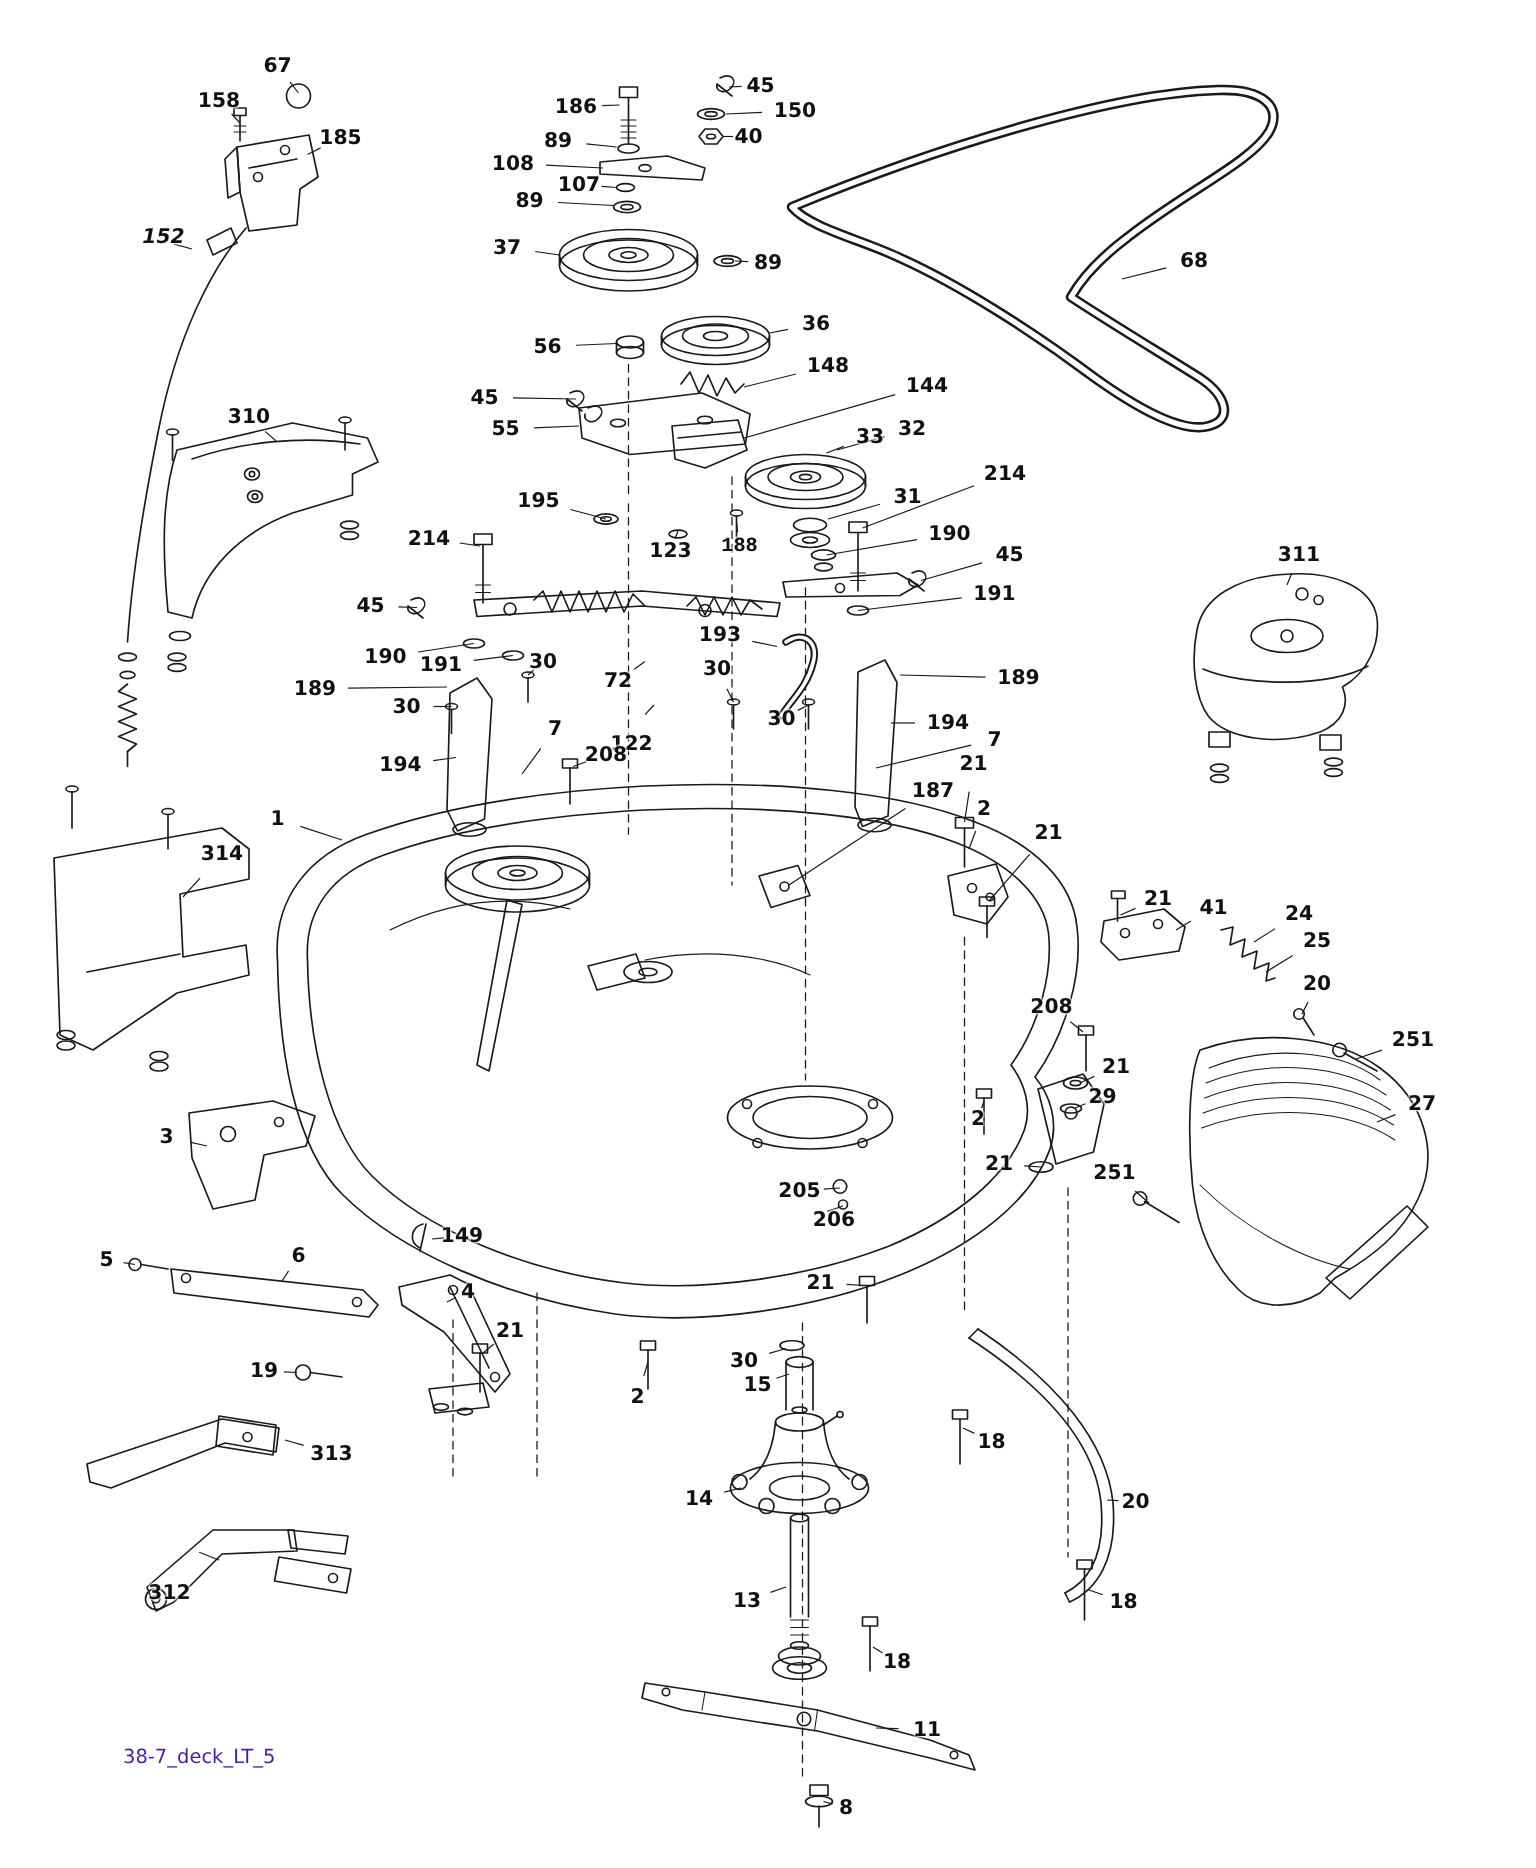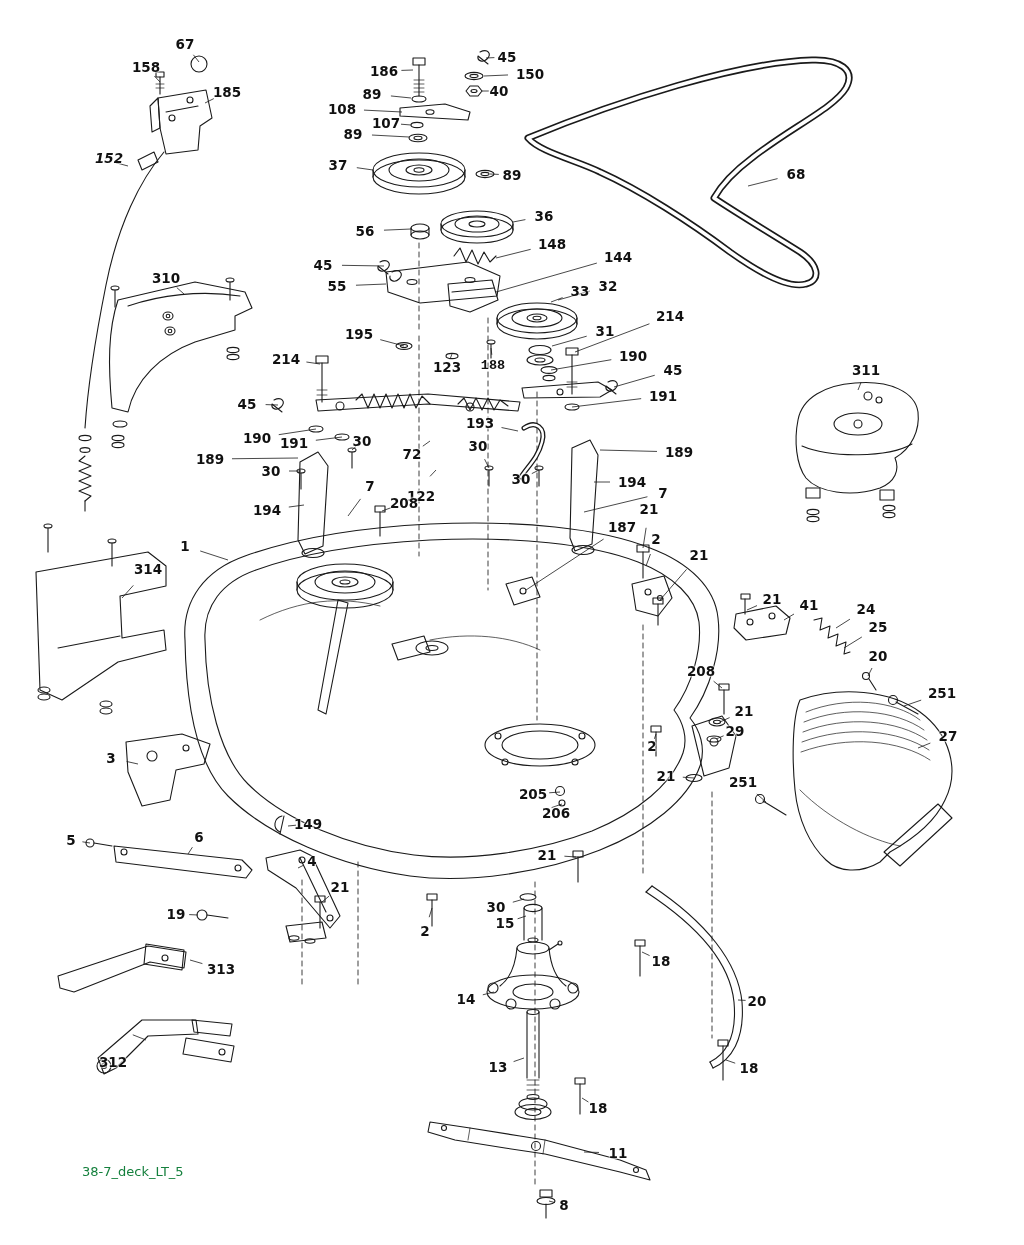--- a/index.html
+++ b/index.html
@@ -12,21 +12,21 @@
       stroke-linejoin:round;stroke-linecap:round;}
   svg.art .t{stroke-width:.7}
   svg.art .d{stroke-dasharray:5 4;stroke-width:.85}
   svg.art .b7{stroke-width:7}
   svg.art .w36{stroke:#ffffff;stroke-width:3.6}
   #leaders{position:absolute;left:0;top:0;}
   #leaders line{stroke:#1a1a1a;stroke-width:.8;}
   .callout{position:absolute;transform:translate(-50%,-50%);
            font-size:13.5px;font-weight:bold;color:#111;white-space:nowrap;
            text-shadow:0 0 2px #fff,0 0 2px #fff,0 0 2px #fff;}
-  .file-label{position:absolute;left:82px;top:1164px;font-size:13px;color:#15803d;}
+  .file-label{position:absolute;left:82px;top:1164px;font-size:13px;color:#4c1d95;}
 </style>
 </head>
 <body>
 
 <div class="stage">
 
   <svg class="art" width="1024" height="1245" viewBox="0 0 1024 1245">
 
     <g>
       <line class="d" x1="419" y1="243" x2="419" y2="330"></line>

